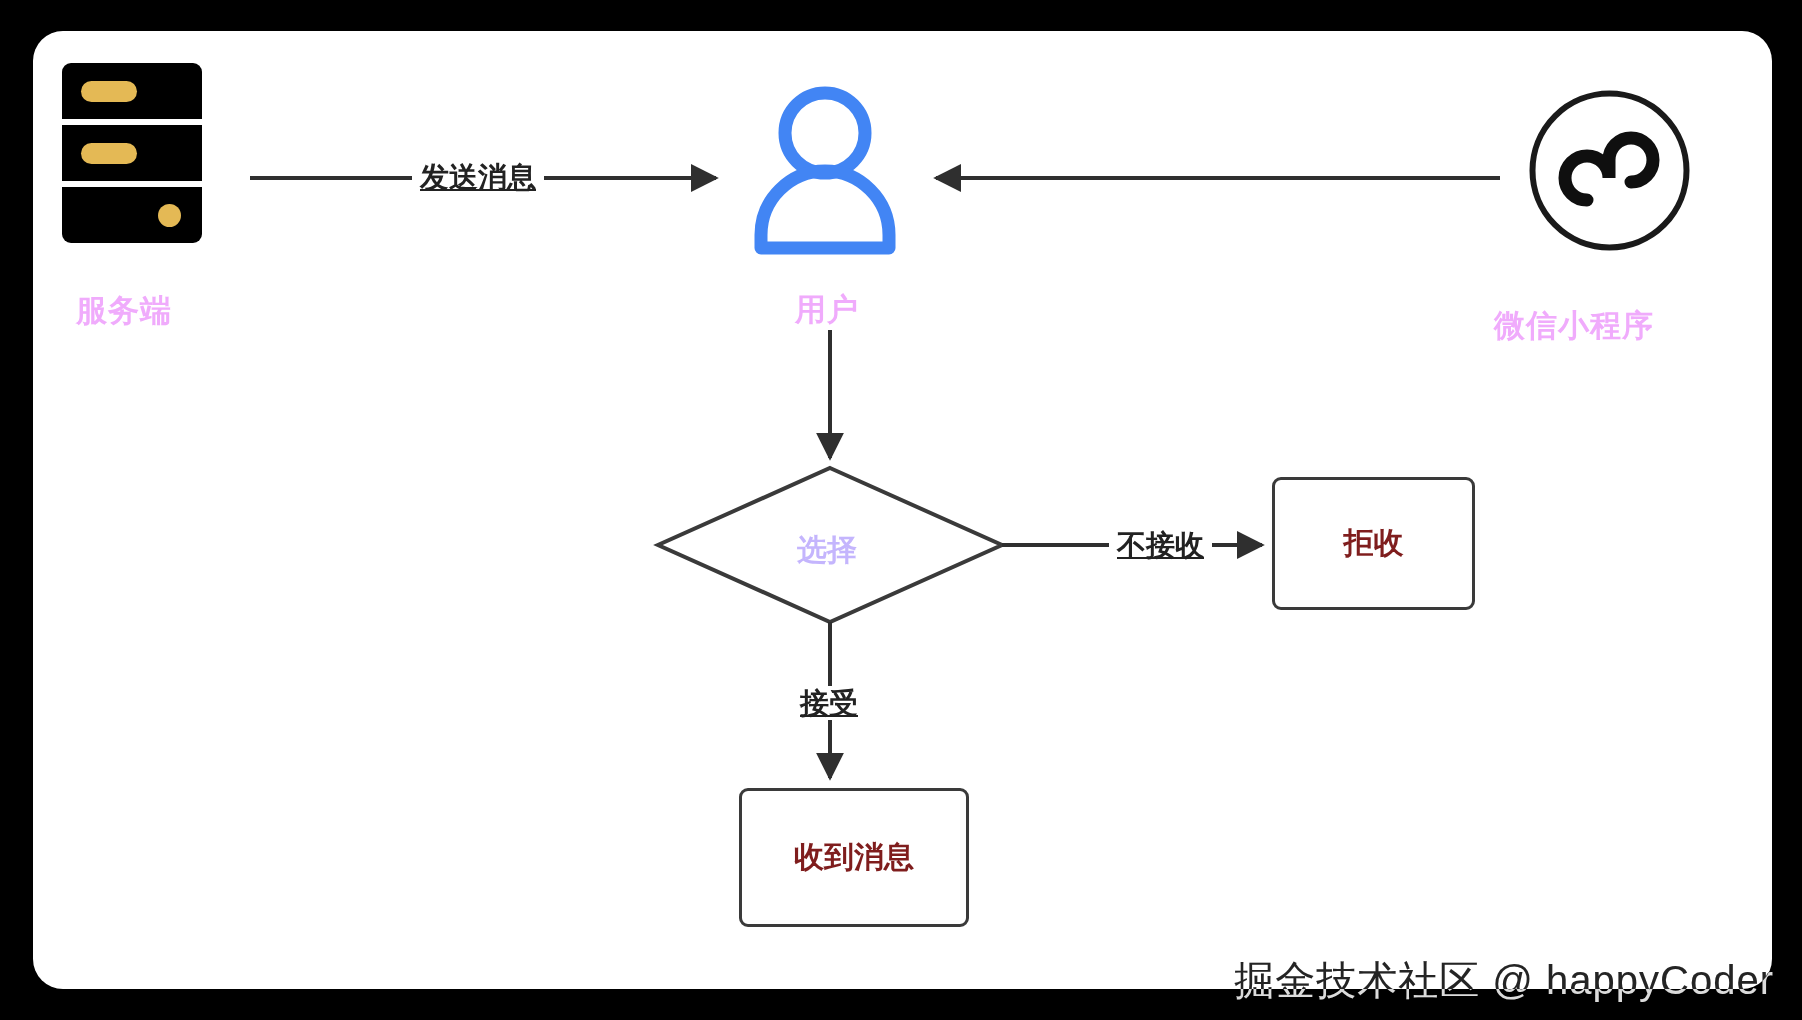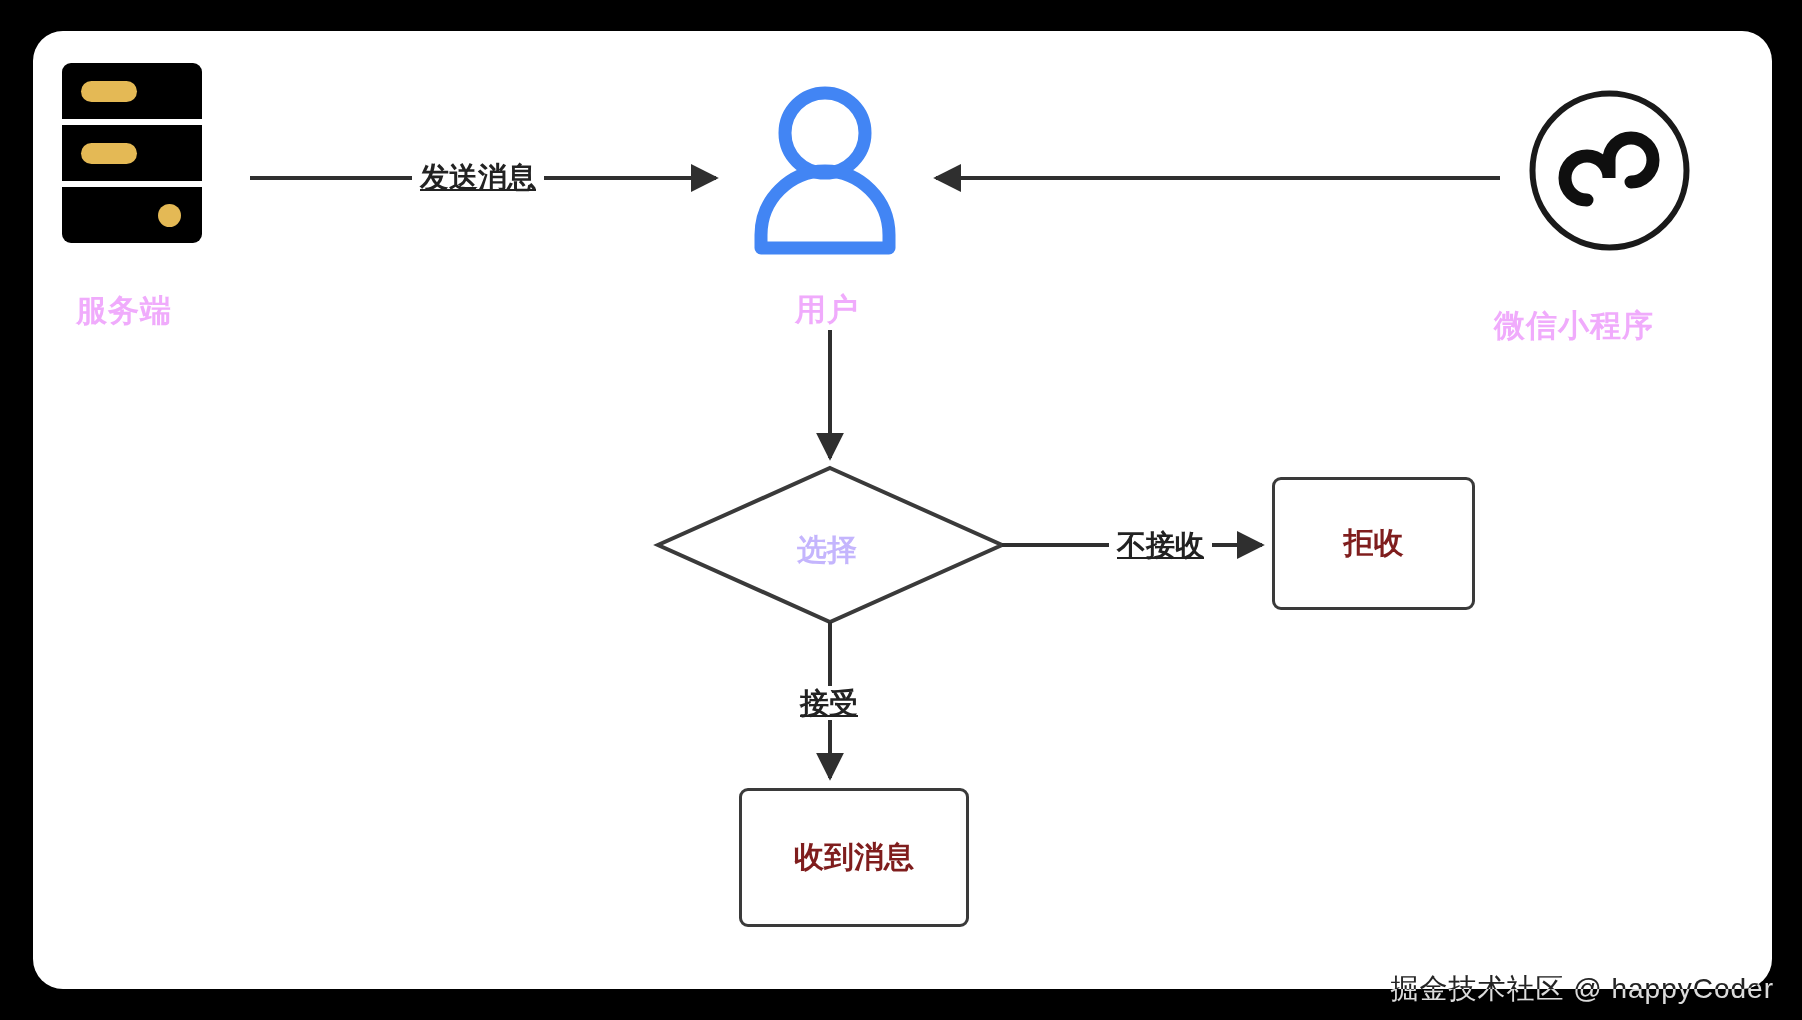--- a/index.html
+++ b/index.html
@@ -135,21 +135,21 @@
     font-size: 30px;
     box-sizing: border-box;
   }
 
   
   .watermark {
     position: absolute;
     right: 28px;
     bottom: 12px;
     color: rgba(255,255,255,0.86);
-    font-size: 28px;
+    font-size: 40px;
     letter-spacing: 1px;
     white-space: nowrap;
     mix-blend-mode: difference;
     margin-left: 31px;
   }
 </style>
 </head>
 <body>
 
 <div id="stage">

